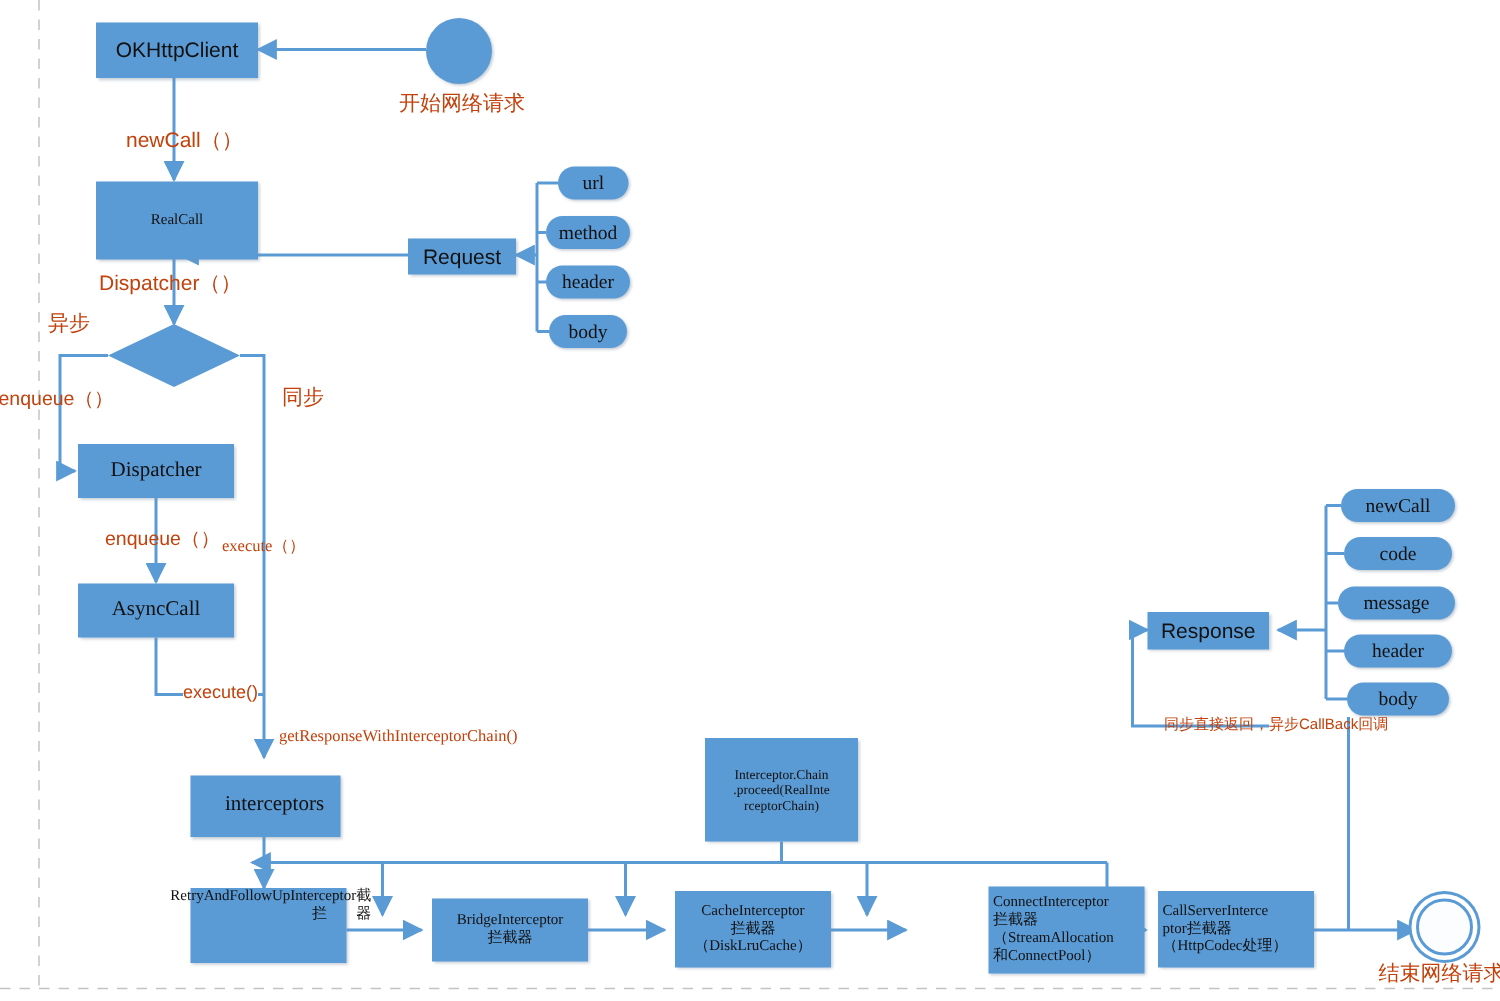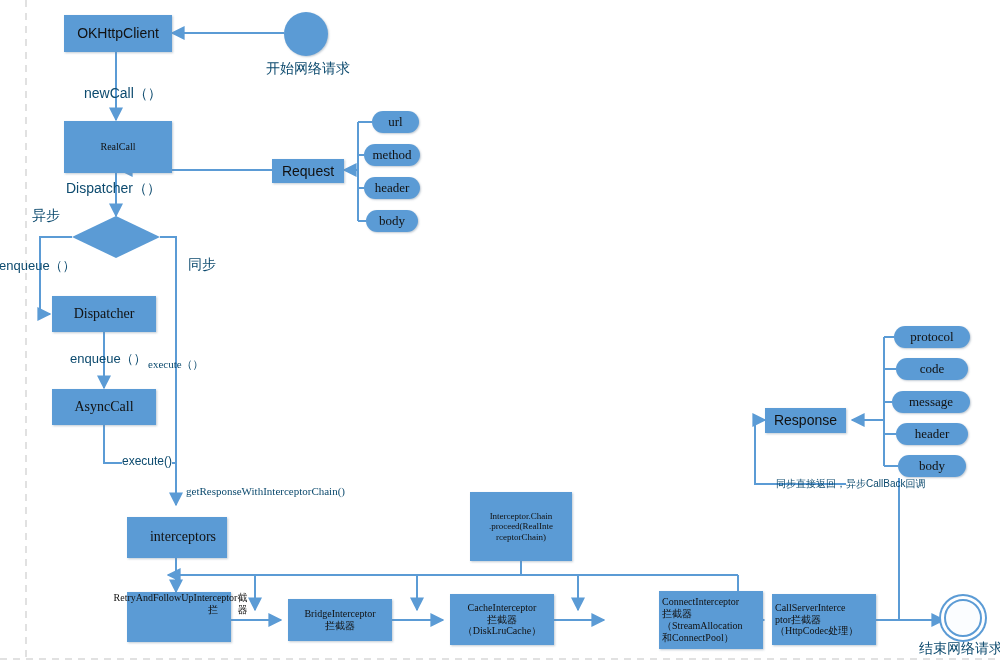--- a/index.html
+++ b/index.html
@@ -23,21 +23,21 @@
     line-height:1.18;
     box-shadow:1px 1px 2px rgba(120,140,160,.45);
   }
   .node.rect{border-radius:0;}
   .node.pill{border-radius:11px;}
   .mono{font-family:Liberation Serif, serif;}
   .sans{font-family:"Liberation Sans","DejaVu Sans",sans-serif;}
 
   .label{
     position:absolute;
-    color:#0c4a6e;
+    color:#c2410c;
     white-space:nowrap;
     line-height:1.15;
   }
   .label.ctr{text-align:center;}
 
   .startdot{
     position:absolute;
     border-radius:50%;
     background:#5b9bd5;
     box-shadow:1px 1px 2px rgba(120,140,160,.45);
@@ -153,21 +153,21 @@
     <span>Interceptor.Chain</span>
     <span>.proceed(RealInte</span>
     <span>rceptorChain)</span>
   </div>
 
   <div class="node pill mono" style="left:372px;top:111px;width:47px;height:22px;font-size:13px;">url</div>
   <div class="node pill mono" style="left:364px;top:144px;width:56px;height:22px;font-size:13px;">method</div>
   <div class="node pill mono" style="left:364px;top:177px;width:56px;height:22px;font-size:13px;">header</div>
   <div class="node pill mono" style="left:366px;top:210px;width:52px;height:22px;font-size:13px;">body</div>
 
-  <div class="node pill mono" style="left:894px;top:326px;width:76px;height:22px;font-size:13px;">protocol</div>
+  <div class="node pill mono" style="left:894px;top:326px;width:76px;height:22px;font-size:13px;">newCall</div>
   <div class="node pill mono" style="left:896px;top:358px;width:72px;height:22px;font-size:13px;">code</div>
   <div class="node pill mono" style="left:892px;top:391px;width:78px;height:22px;font-size:13px;">message</div>
   <div class="node pill mono" style="left:896px;top:423px;width:72px;height:22px;font-size:13px;">header</div>
   <div class="node pill mono" style="left:898px;top:455px;width:68px;height:22px;font-size:13px;">body</div>
 
   <div class="node rect mono" style="left:127px;top:592px;width:104px;height:50px;font-size:10px;flex-direction:row;align-items:flex-start;padding-left:3px;">
     <span>RetryAndFollowU</span>
     <span>pInterceptor拦</span>
     <span>截器</span>
   </div>

